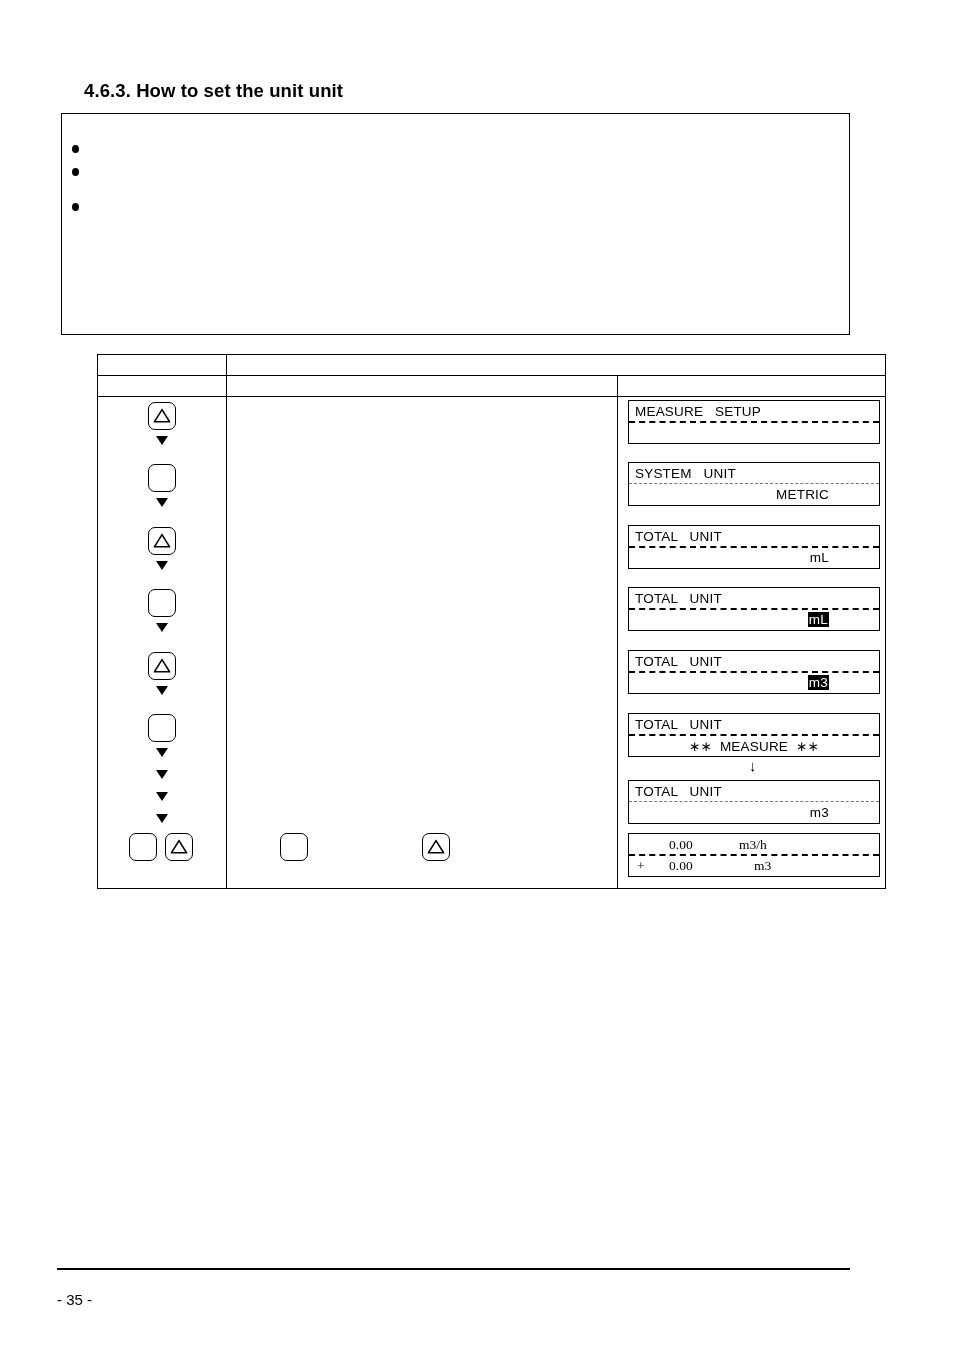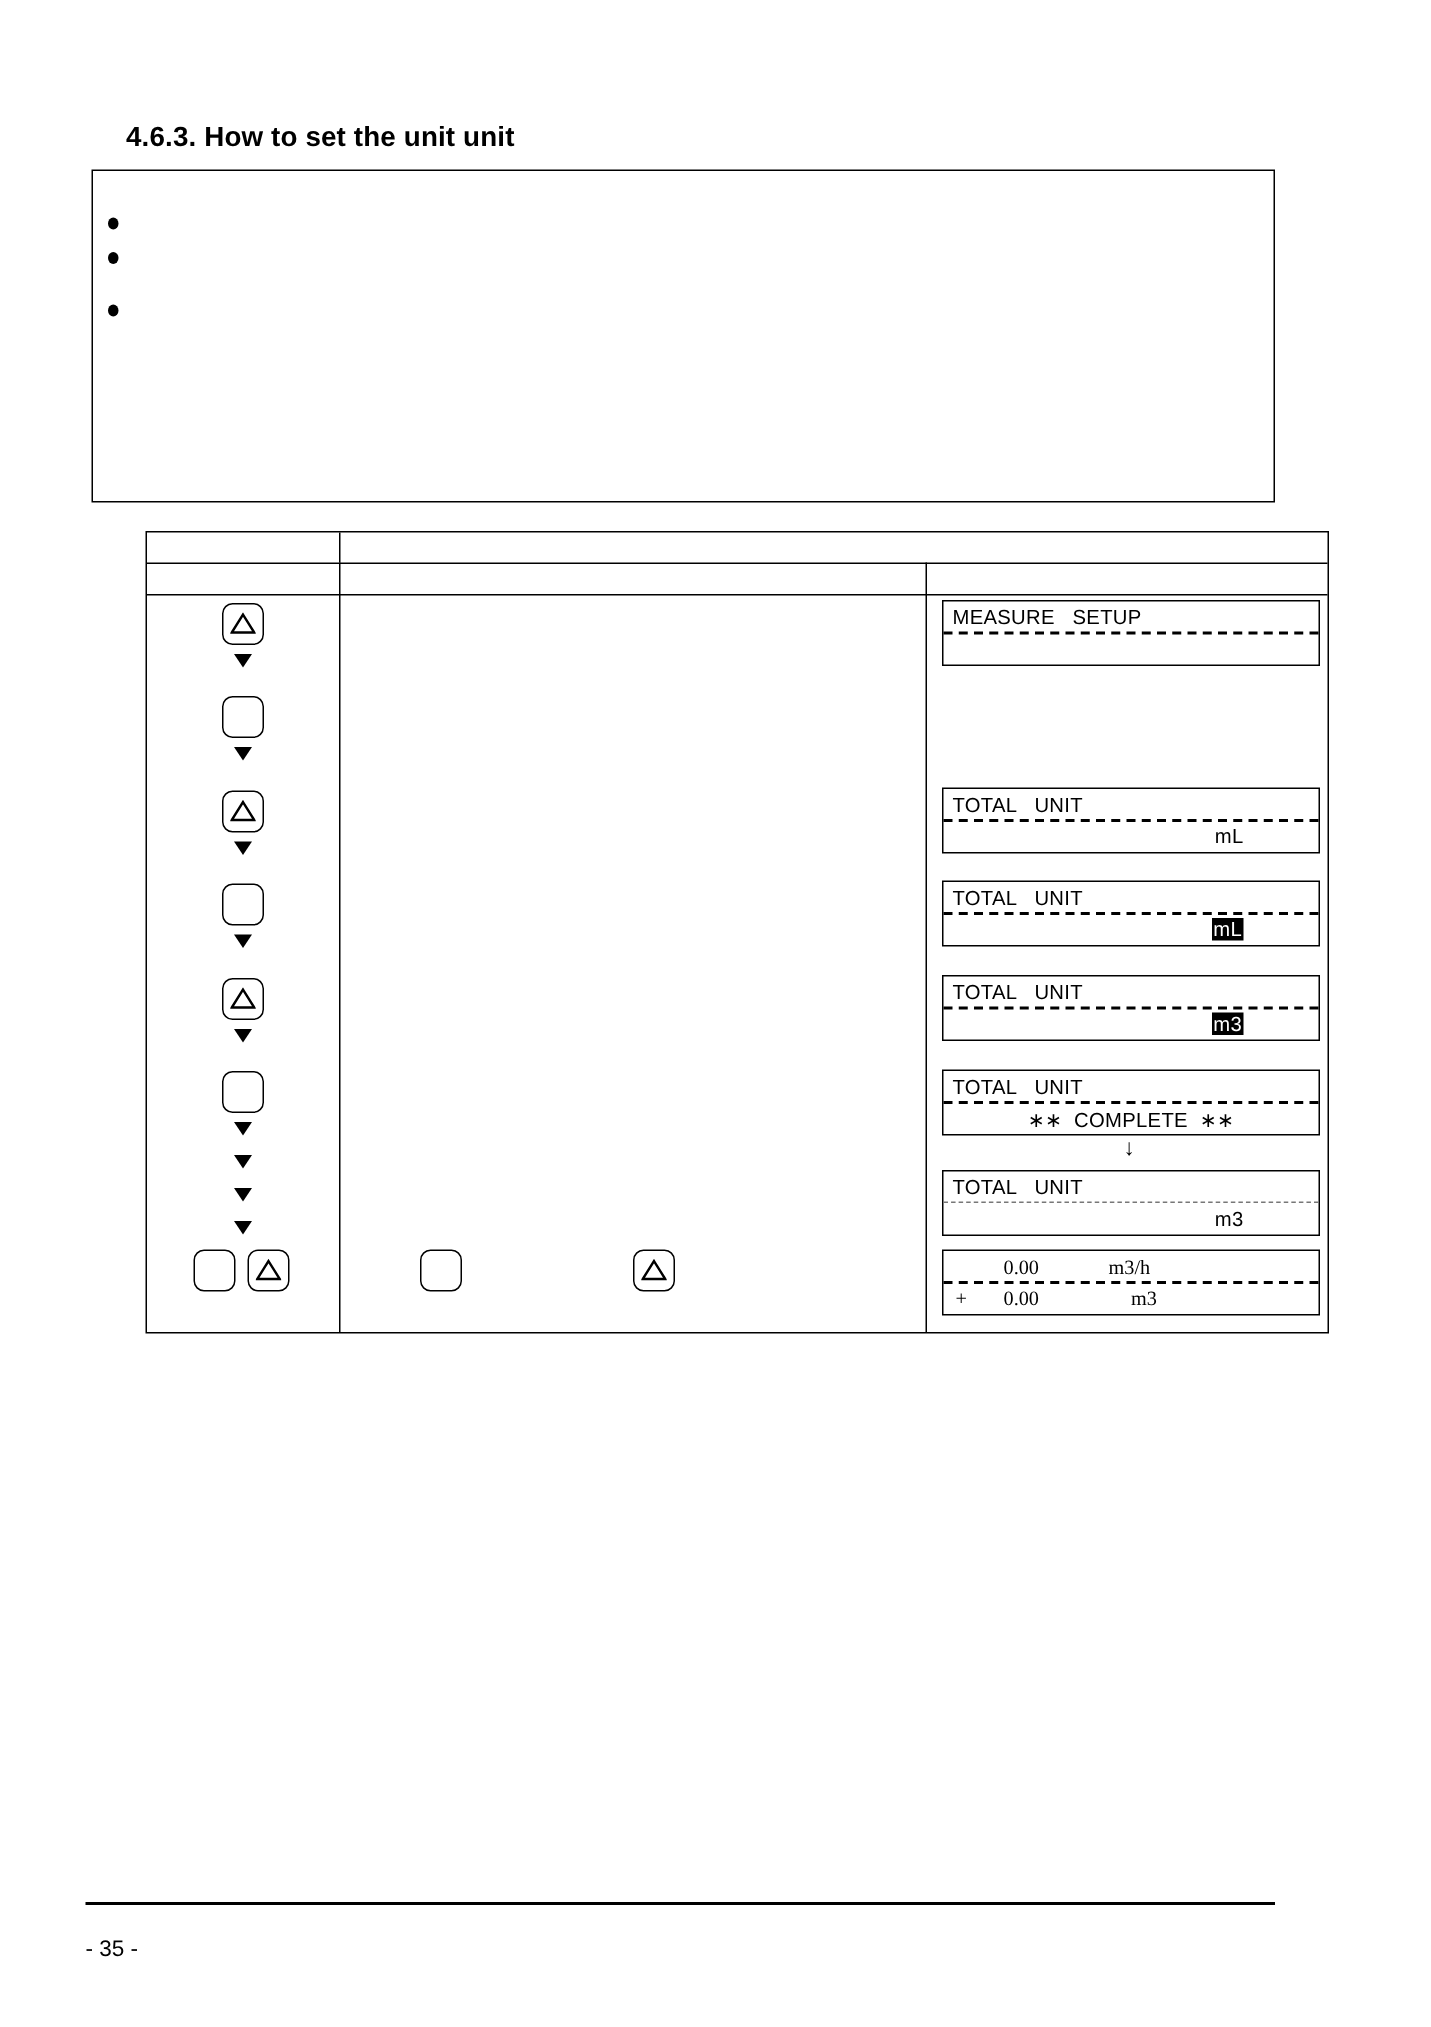--- a/index.html
+++ b/index.html
@@ -266,20 +266,25 @@
       <polygon points="8.5,1.5 16,13.5 1,13.5" fill="none" stroke="#000" stroke-width="1.6"></polygon>
     </svg>
   </div>
 
   <div class="lcd" style="left:530px; top:45px;">
     <div class="lcd-line l1 al-left">MEASURE   SETUP</div>
     <div class="lcd-sep"></div>
     <div class="lcd-line l2 al-left"></div>
   </div>
 
+  <div class="lcd" style="left:530px; top:107px;">
+    <div class="lcd-line l1 al-left">SYSTEM   UNIT</div>
+    <div class="lcd-sep thin"></div>
+    <div class="lcd-line l2 al-right">METRIC</div>
+  </div>
 
   <div class="lcd" style="left:530px; top:170px;">
     <div class="lcd-line l1 al-left">TOTAL   UNIT</div>
     <div class="lcd-sep"></div>
     <div class="lcd-line l2 al-right">mL</div>
   </div>
 
   <div class="lcd" style="left:530px; top:232px;">
     <div class="lcd-line l1 al-left">TOTAL   UNIT</div>
     <div class="lcd-sep"></div>
@@ -288,21 +293,21 @@
 
   <div class="lcd" style="left:530px; top:295px;">
     <div class="lcd-line l1 al-left">TOTAL   UNIT</div>
     <div class="lcd-sep"></div>
     <div class="lcd-line l2 al-right"><span class="inv">m3</span></div>
   </div>
 
   <div class="lcd" style="left:530px; top:358px;">
     <div class="lcd-line l1 al-left">TOTAL   UNIT</div>
     <div class="lcd-sep"></div>
-    <div class="lcd-line l2 al-center">∗∗  COMPLETE  ∗∗</div>
+    <div class="lcd-line l2 al-center">∗∗  MEASURE  ∗∗</div>
   </div>
 
   <div class="step-arrow" style="left:651px; top:403px;">↓</div>
 
   <div class="lcd" style="left:530px; top:425px;">
     <div class="lcd-line l1 al-left">TOTAL   UNIT</div>
     <div class="lcd-sep thin"></div>
     <div class="lcd-line l2 al-right">m3</div>
   </div>
 

